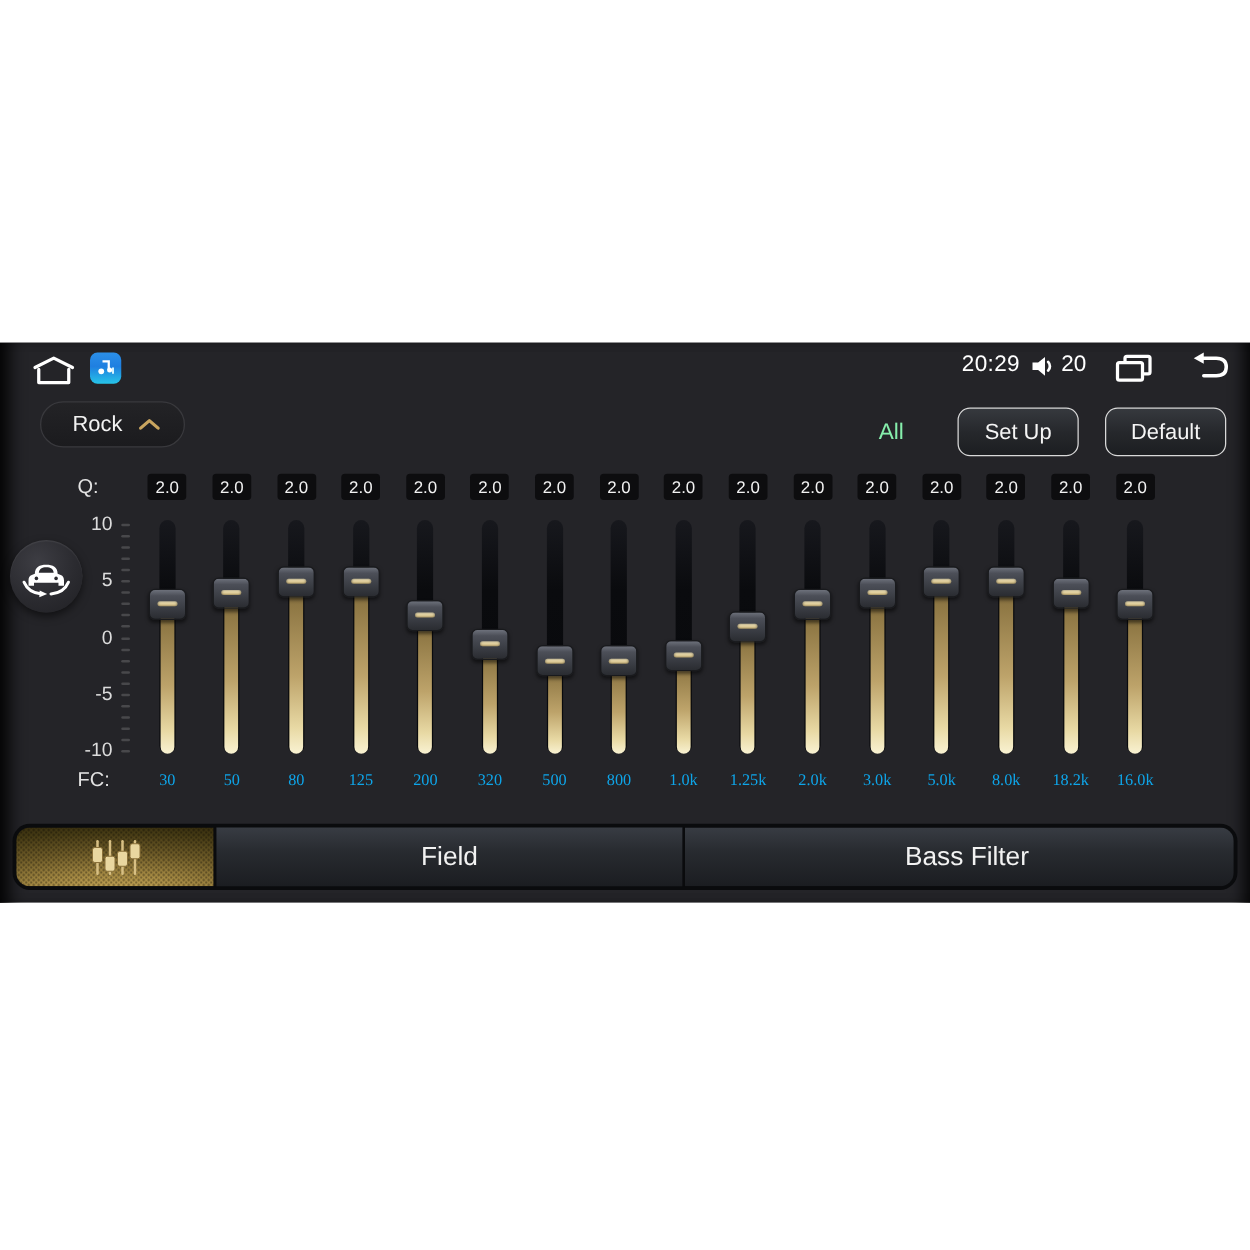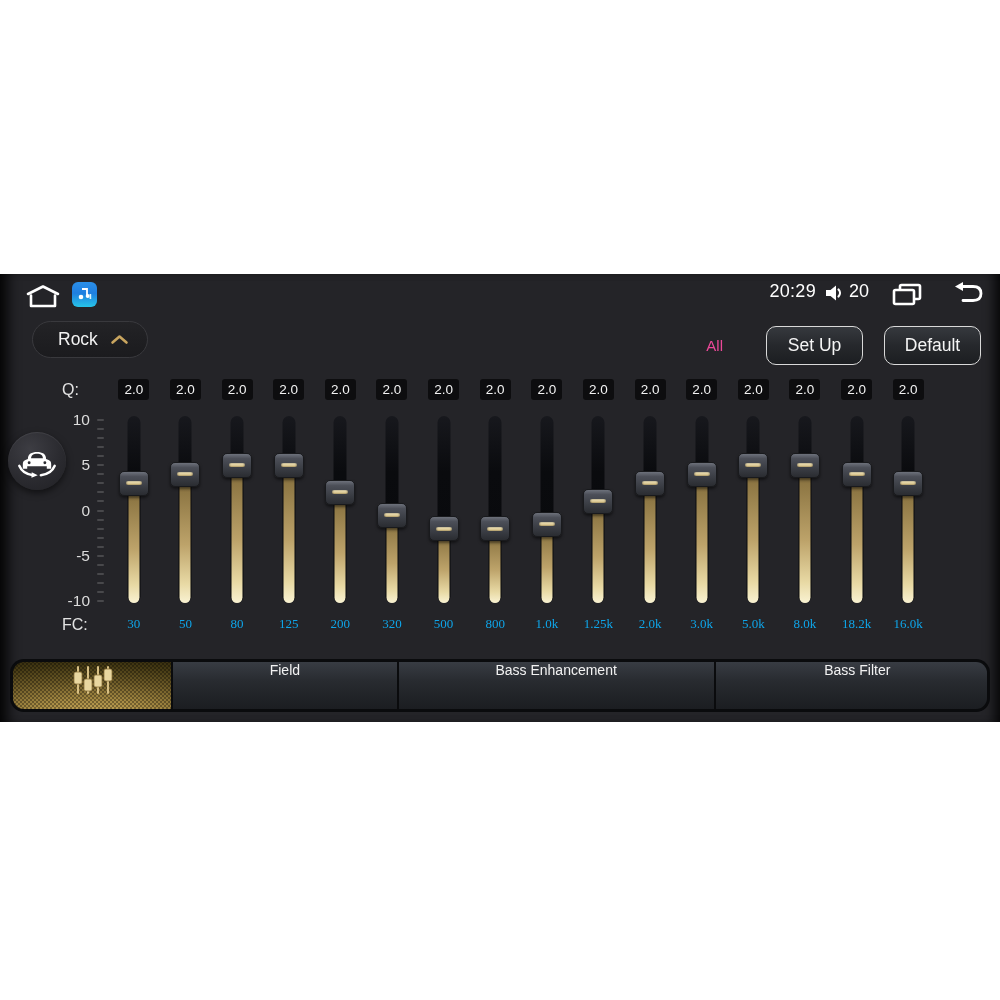--- a/index.html
+++ b/index.html
@@ -38,21 +38,21 @@
     background:linear-gradient(180deg,#232326 0%,#1b1b1e 100%);
     border:1px solid #39393d;
     display:flex; align-items:center; cursor:pointer;
   }
   .preset-pill .preset-text { color:#f2f2f2; font-size:17.5px; padding-left:25px; flex:1; }
   .preset-pill .chev { padding-right:18px; display:flex; align-items:center; }
   .header-right {
     position:absolute; right:19px; top:52px; height:39px;
     display:flex; align-items:center;
   }
-  .all-label { color:#ec4899; font-size:15px; margin-right:22px; }
+  .all-label { color:#86efac; font-size:18px; margin-right:22px; }
   .hd-btn {
     width:97px; height:39px; border-radius:10px; margin-left:21px;
     background:linear-gradient(180deg,#36393e 0%,#26282c 50%,#1c1e21 100%);
     border:1.5px solid #d9d9d9;
     color:#f5f5f5; font-size:17.5px; font-family:"Liberation Sans",sans-serif;
     display:flex; align-items:center; justify-content:center; cursor:pointer;
   }
 
   
   .q-label, .fc-label { position:absolute; left:62px; color:#e3e3e3; }
@@ -116,22 +116,22 @@
 
   
   .tabbar {
     position:absolute; left:10px; top:385px; width:980px; height:53px;
     background:#0a0b0d; border-radius:14px; padding:3px;
     display:flex;
   }
   .tab {
     height:47px; flex:1 1 auto;
     background:linear-gradient(180deg,#383c43 0%,#282b30 40%,#1b1d21 100%);
-    color:#f2f2f2; font-size:14px;
-    display:flex; align-items:flex-start; justify-content:center; cursor:pointer;
+    color:#f2f2f2; font-size:21px;
+    display:flex; align-items:center; justify-content:center; cursor:pointer;
     border-left:2px solid #0a0b0d;
   }
   .tab:first-child { border-left:none; border-radius:11px 0 0 11px; }
   .tab:last-child { border-radius:0 11px 11px 0;padding-left:12px; }
   .tab.active {
     flex:0 0 158px;
     background-image:
       repeating-radial-gradient(circle, rgba(0,0,0,0.32) 0 0.8px, transparent 0.9px 2.1px),
       radial-gradient(150% 130% at 50% 118%, #cfae5c 0%, #a98d45 28%, #6f5c28 58%, #453a14 85%, #342b0e 100%);
     background-size:4px 4px, 100% 100%;
@@ -463,20 +463,17 @@
             <rect x="28" y="4" width="2" height="28" rx="1" fill="#d8c084"></rect>
             <rect x="25" y="13" width="8" height="12" rx="1.8" fill="#e9d7a0" stroke="#8a713a" stroke-width="0.8"></rect>
             <rect x="38" y="4" width="2" height="28" rx="1" fill="#d8c084"></rect>
             <rect x="35" y="7" width="8" height="12" rx="1.8" fill="#e9d7a0" stroke="#8a713a" stroke-width="0.8"></rect>
           </svg>
         </div>
         <div class="tab">
           <span>Field</span>
         </div>
         <div class="tab">
-          <span>Bass Enhancement</span>
-        </div>
-        <div class="tab">
           <span>Bass Filter</span>
         </div>
       </div>
   </div>
 </div>
 
 </body></html>

